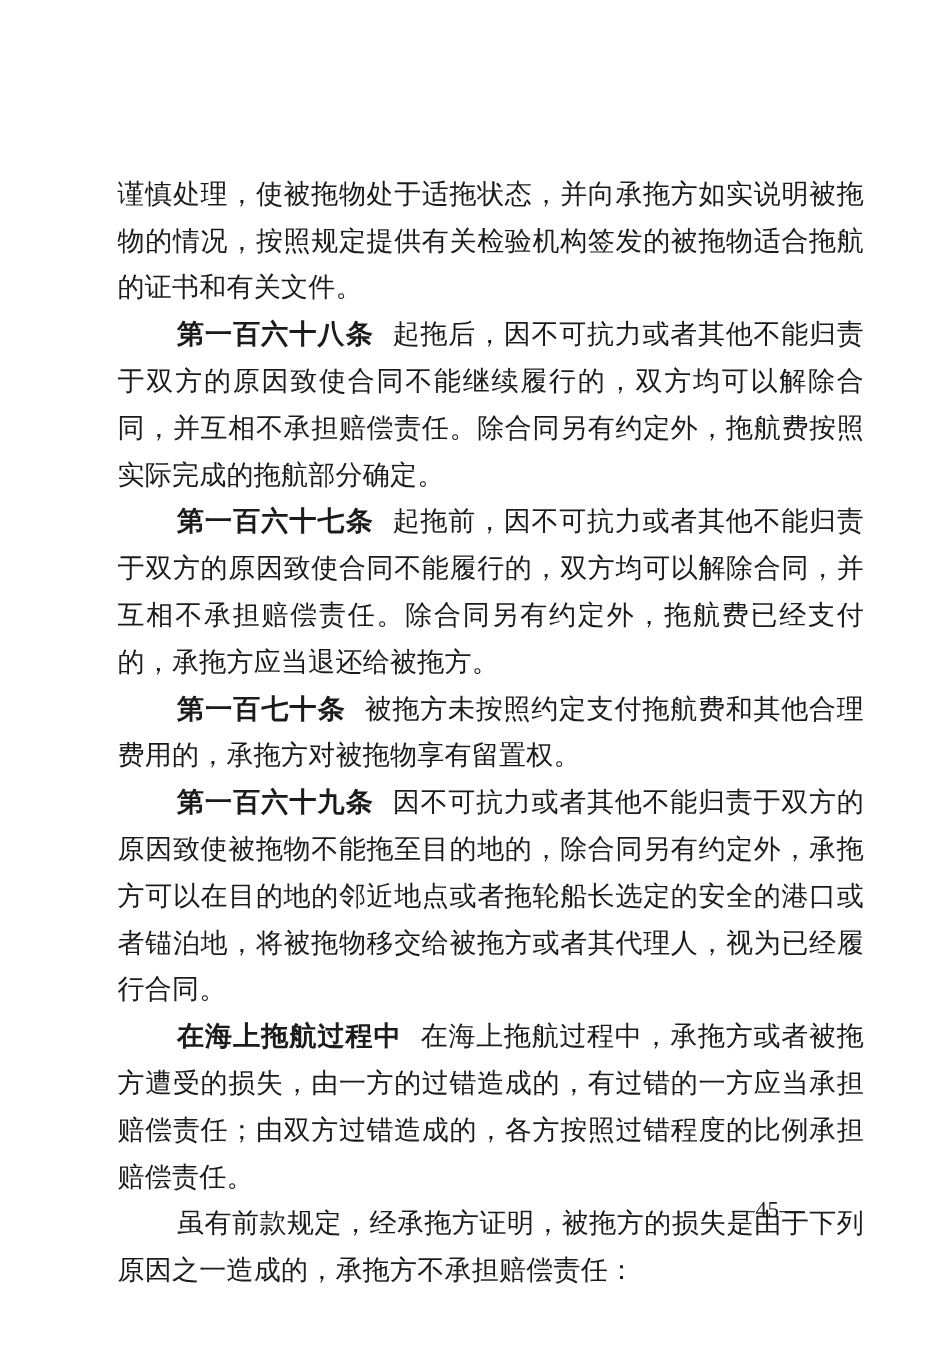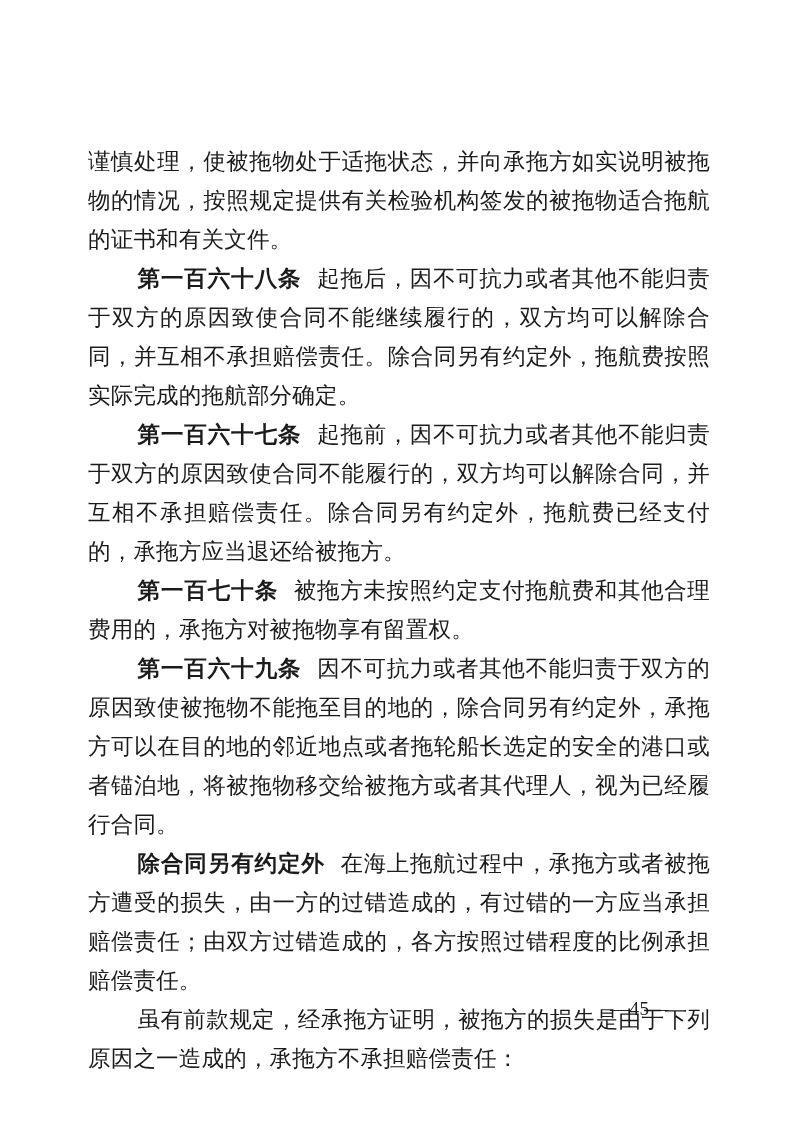--- a/index.html
+++ b/index.html
@@ -11,21 +11,21 @@
     position: relative;
     width: 793px;
     height: 1122px;
     background: #ffffff;
     overflow: hidden;
     font-family: "Liberation Serif", serif;
     color: #1b1b1b;
   }
   .text-block {
     position: absolute;
-    left: 88px;
+    left: 98px;
     top: 142px;
     width: 622px;
     font-size: 22.5px;
     line-height: 39px;
     text-align: justify;
     letter-spacing: 0.2px;
   }
   .para {
     margin: 0;
     padding: 0;
@@ -61,21 +61,21 @@
     <p class="para"><span>谨慎处理，使被拖物处于适拖状态，并向承拖方如实说明被拖物的情况，按照规定提供有关检验机构签发的被拖物适合拖航的证书和有关文件。</span></p>
 
     <p class="para indent"><span class="art-num">第一百六十八条</span><span>起拖后，因不可抗力或者其他不能归责于双方的原因致使合同不能继续履行的，双方均可以解除合同，并互相不承担赔偿责任。除合同另有约定外，拖航费按照实际完成的拖航部分确定。</span></p>
 
     <p class="para indent"><span class="art-num">第一百六十七条</span><span>起拖前，因不可抗力或者其他不能归责于双方的原因致使合同不能履行的，双方均可以解除合同，并互相不承担赔偿责任。除合同另有约定外，拖航费已经支付的，承拖方应当退还给被拖方。</span></p>
 
     <p class="para indent"><span class="art-num">第一百七十条</span><span>被拖方未按照约定支付拖航费和其他合理费用的，承拖方对被拖物享有留置权。</span></p>
 
     <p class="para indent"><span class="art-num">第一百六十九条</span><span>因不可抗力或者其他不能归责于双方的原因致使被拖物不能拖至目的地的，除合同另有约定外，承拖方可以在目的地的邻近地点或者拖轮船长选定的安全的港口或者锚泊地，将被拖物移交给被拖方或者其代理人，视为已经履行合同。</span></p>
 
-    <p class="para indent"><span class="art-num">除合同另有约定外</span><span>在海上拖航过程中，承拖方或者被拖方遭受的损失，由一方的过错造成的，有过错的一方应当承担赔偿责任；由双方过错造成的，各方按照过错程度的比例承担赔偿责任。</span></p>
+    <p class="para indent"><span class="art-num">在海上拖航过程中</span><span>在海上拖航过程中，承拖方或者被拖方遭受的损失，由一方的过错造成的，有过错的一方应当承担赔偿责任；由双方过错造成的，各方按照过错程度的比例承担赔偿责任。</span></p>
 
     <p class="para indent"><span>虽有前款规定，经承拖方证明，被拖方的损失是由于下列原因之一造成的，承拖方不承担赔偿责任：</span></p>
 
   </div>
 
   <div class="footer-page-number">—45—</div>
 
 </div>
 
 </body></html>

